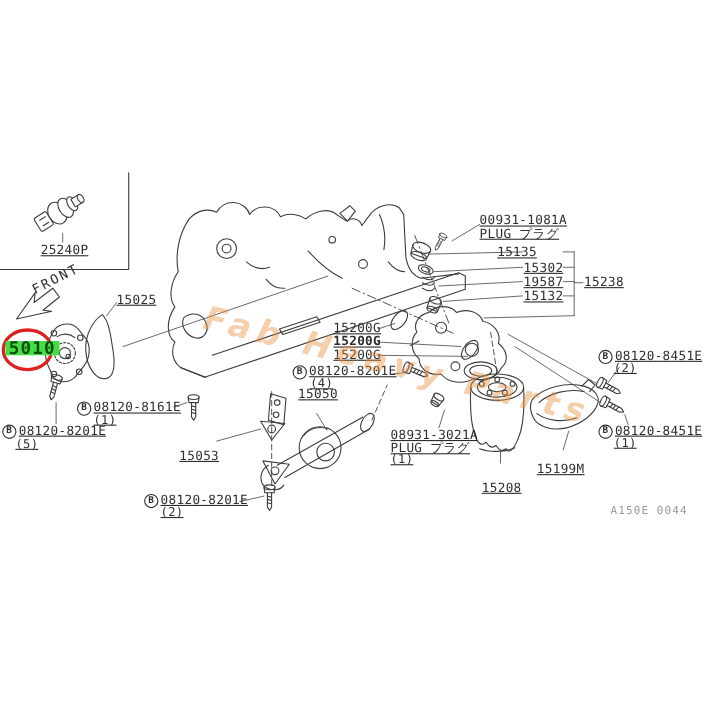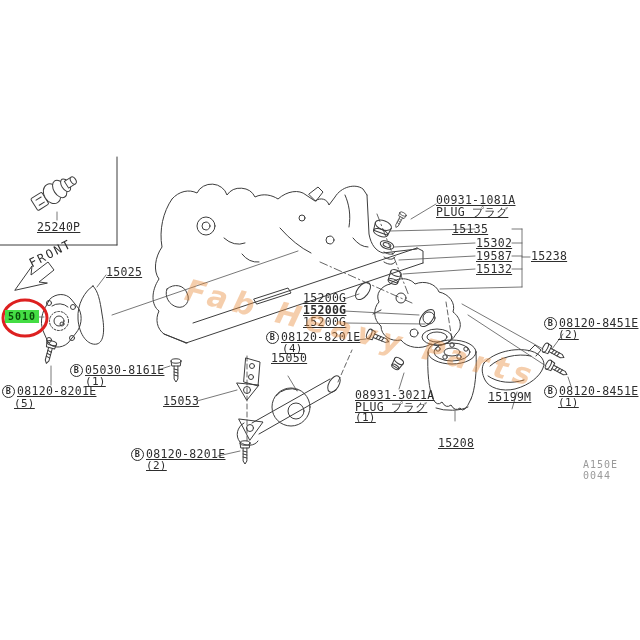--- a/index.html
+++ b/index.html
@@ -18,25 +18,25 @@
   .lbl{position:absolute;font-size:11.5px;line-height:12px;color:#2e2e2e;
        letter-spacing:0.3px;white-space:nowrap;text-decoration:underline;}
   .qty{font-size:11px;}
   .bold{font-weight:bold;}
   .cb{display:inline-block;width:11px;height:11px;border:1px solid #2e2e2e;border-radius:50%;
       font-size:8.5px;line-height:11px;text-align:center;margin-right:2px;vertical-align:1px;
       font-weight:bold;}
   #front{position:absolute;left:30px;top:257px;transform:rotate(-27deg);transform-origin:0 50%;
          font-size:12px;letter-spacing:2px;color:#2e2e2e;}
   #hl{position:absolute;left:5px;top:310px;background:var(--highlight-bg,#44dd44);color:#0a4d0a;
-      font-weight:bold;font-size:10px;line-height:13px;padding:0 3px;letter-spacing:1px;}
+      font-weight:bold;font-size:16px;line-height:13px;padding:0 3px;letter-spacing:1px;}
   #wm{position:absolute;left:190px;top:272px;transform:rotate(14deg);transform-origin:0 0;
       font-family:"DejaVu Sans",sans-serif;font-style:italic;font-weight:700;font-size:30px;
       letter-spacing:6px;color:var(--watermark,#e98c3c);opacity:0.42;}
-  #code{position:absolute;left:555px;top:459px;font-size:10px;color:#9a9a9a;letter-spacing:1px;margin-left:28px;}
+  #code{position:absolute;left:555px;top:459px;font-size:10px;color:#9a9a9a;letter-spacing:1px;}
 </style>
 </head>
 <body>
 
 <div id="canvas">
 
   <svg class="art" width="640" height="640" viewBox="0 0 640 640">
     <defs>
       <g id="bolt">
         <ellipse cx="0" cy="-3" rx="5" ry="2.2"></ellipse>
@@ -248,24 +248,24 @@
 
   <div id="front">FRONT</div>
 
   <div class="lbl" style="left:106px;top:266px">15025</div>
 
   <div id="hl">5010</div>
 
   <div class="lbl" style="left:2px;top:385px"><span class="cb">B</span><span>08120-8201E</span></div>
   <div class="lbl qty" style="left:14px;top:398px">(5)</div>
 
-  <div class="lbl" style="left:70px;top:364px"><span class="cb">B</span><span>05030-8161E</span></div>
+  <div class="lbl" style="left:70px;top:364px"><span class="cb">B</span><span>08120-8161E</span></div>
   <div class="lbl qty" style="left:85px;top:376px">(1)</div>
 
-  <div class="lbl" style="left:163px;top:395px">15053</div>
+  <div class="lbl" style="left:163px;top:408px">15053</div>
 
   <div class="lbl" style="left:131px;top:448px"><span class="cb">B</span><span>08120-8201E</span></div>
   <div class="lbl qty" style="left:146px;top:460px">(2)</div>
 
   <div class="lbl" style="left:271px;top:352px">15050</div>
 
   <div class="lbl" style="left:303px;top:292px">15200G</div>
   <div class="lbl bold" style="left:303px;top:304px">15200G</div>
   <div class="lbl" style="left:303px;top:316px">15200G</div>
 
@@ -285,17 +285,17 @@
   <div class="lbl" style="left:476px;top:263px">15132</div>
   <div class="lbl" style="left:531px;top:250px">15238</div>
 
   <div class="lbl" style="left:544px;top:317px"><span class="cb">B</span><span>08120-8451E</span></div>
   <div class="lbl qty" style="left:558px;top:329px">(2)</div>
 
   <div class="lbl" style="left:544px;top:385px"><span class="cb">B</span><span>08120-8451E</span></div>
   <div class="lbl qty" style="left:558px;top:397px">(1)</div>
 
   <div class="lbl" style="left:438px;top:437px">15208</div>
-  <div class="lbl" style="left:488px;top:391px">15199M</div>
+  <div class="lbl" style="left:488px;top:420px">15199M</div>
 
   <div id="wm">Fab Heavy Parts</div>
   <div id="code">A150E 0044</div>
 </div>
 
 </body></html>

